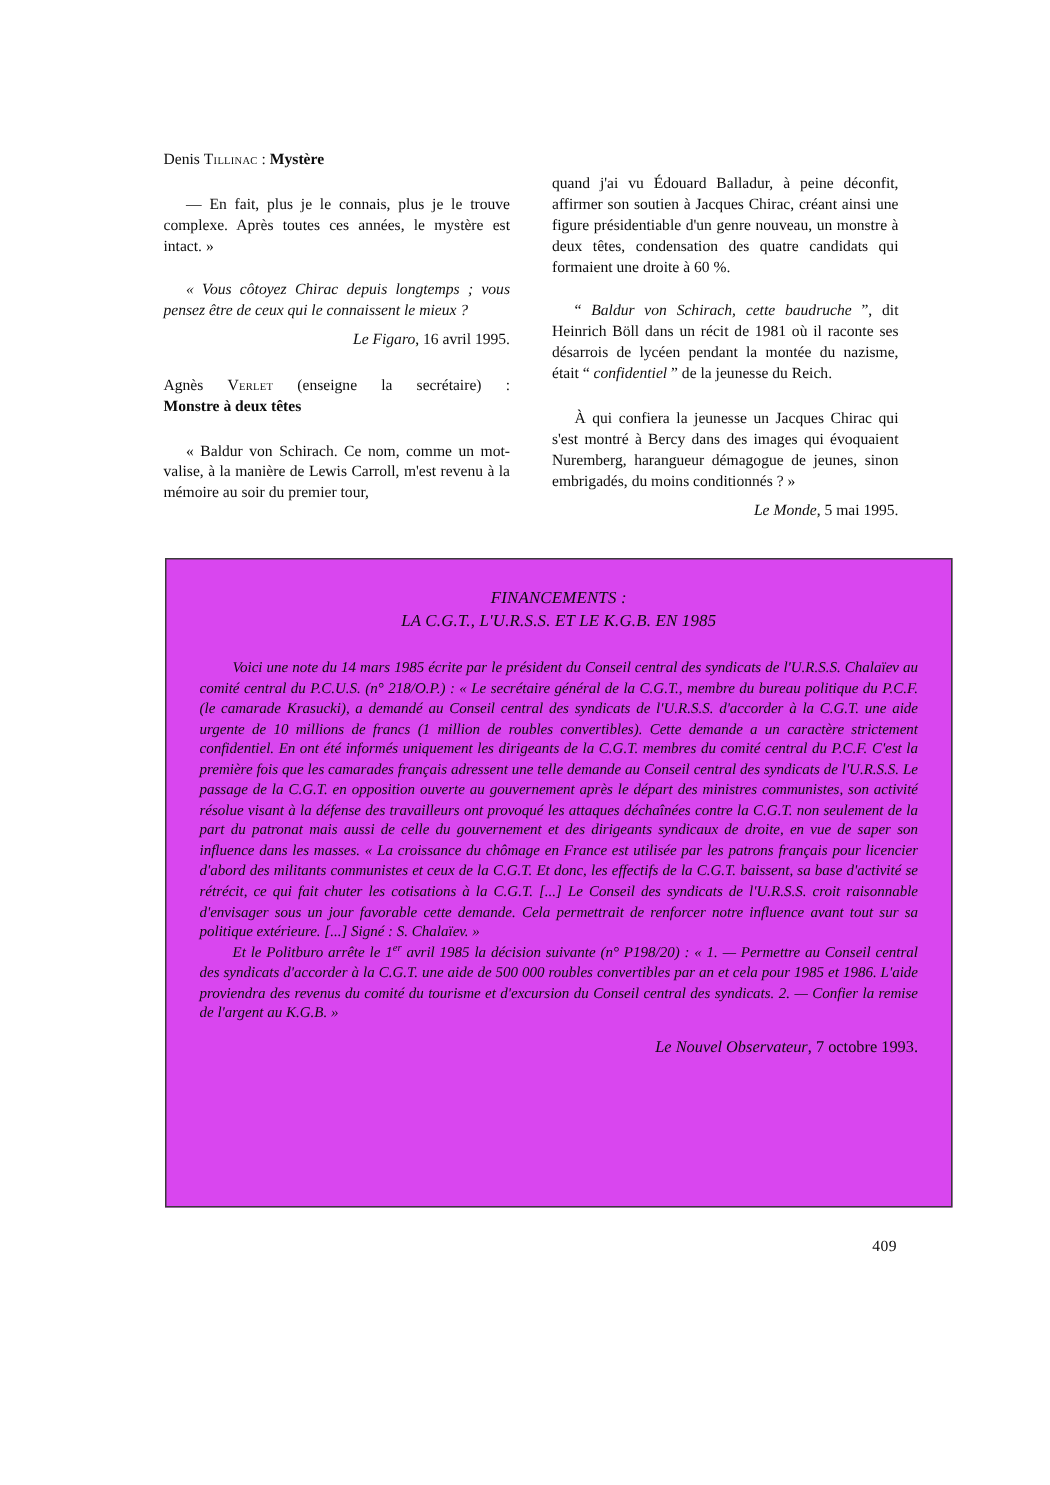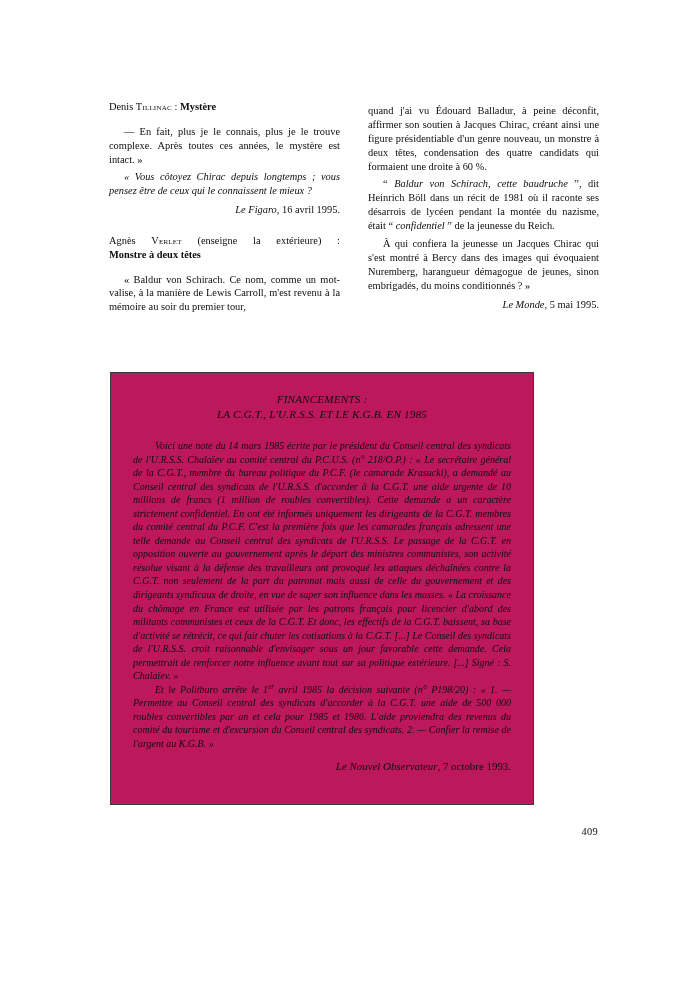--- a/index.html
+++ b/index.html
@@ -60,21 +60,21 @@
     text-align: justify;
     text-align-last: justify;
   }
   .heading-2 .title-bold {
     display: block;
   }
 
   p.body {
     font-size: 10.4px;
     line-height: 1.335;
-    margin: 4px 0 0 0;
+    margin: 16px 0 0 0;
     text-align: justify;
     text-indent: 15px;
     hyphens: manual;
   }
   p.body.ital {
     font-style: italic;
   }
   p.body.noindent {
     text-indent: 0;
   }
@@ -92,25 +92,25 @@
     font-style: italic;
   }
 
   .gap-block { height: 17px; }
 
   
   .insert-box {
     position: absolute;
     left: 110px;
     top: 372px;
-    width: 424px;
+    width: 525px;
     height: 433px;
     border: 1.1px solid #3b3b3b;
     box-sizing: border-box;
-    background: #be185d;
+    background: #d946ef;
   }
   .insert-inner {
     padding: 19px 22px 14px 22px;
   }
   .insert-title {
     font-style: italic;
     font-size: 11.2px;
     line-height: 1.34;
     text-align: center;
     margin: 0 0 17px 0;
@@ -163,21 +163,21 @@
       </div>
 
       <p class="body dash">— En fait, plus je le connais, plus je le trouve complexe. Après toutes ces années, le mystère est intact. »</p>
       <p class="body ital">« Vous côtoyez Chirac depuis longtemps ; vous pensez être de ceux qui le connaissent le mieux ?</p>
 
       <p class="attrib"><span class="src">Le Figaro</span><span>, 16 avril 1995.</span></p>
 
       <div class="gap-block"></div>
 
       <div class="heading heading-2">
-        <span class="lead"><span>Agnès </span><span class="smallcaps">Verlet</span><span> (enseigne la extérieure) :</span></span>
+        <span class="lead"><span>Agnès </span><span class="smallcaps">Verlet</span><span> (enseigne la secrétaire) :</span></span>
         <span class="title-bold">Monstre à deux têtes</span>
       </div>
 
       <p class="body">« Baldur von Schirach. Ce nom, comme un mot-valise, à la manière de Lewis Carroll, m'est revenu à la mémoire au soir du premier tour,</p>
 
     </div>
 
     <div class="col">
 
       <p class="body noindent">quand j'ai vu Édouard Balladur, à peine déconfit, affirmer son soutien à Jacques Chirac, créant ainsi une figure présidentiable d'un genre nouveau, un monstre à deux têtes, condensation des quatre candidats qui formaient une droite à 60 %.</p>

